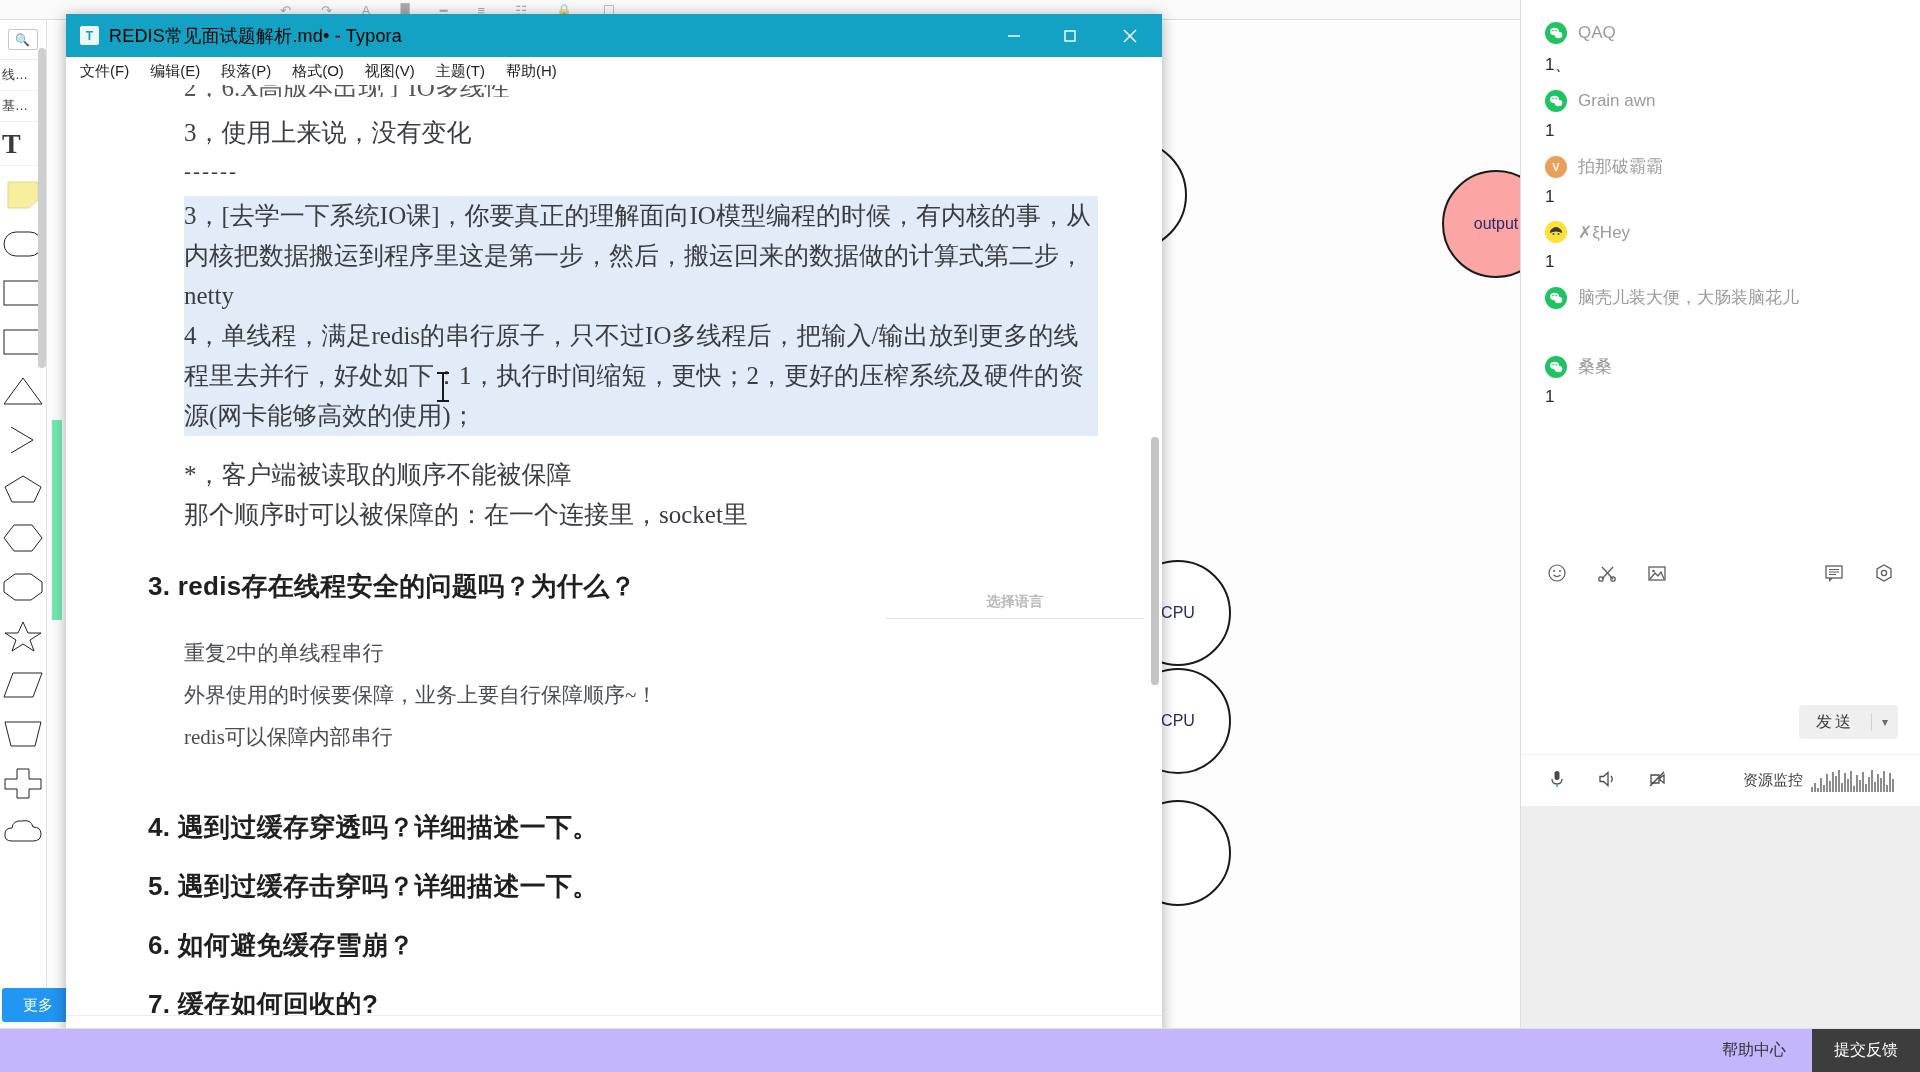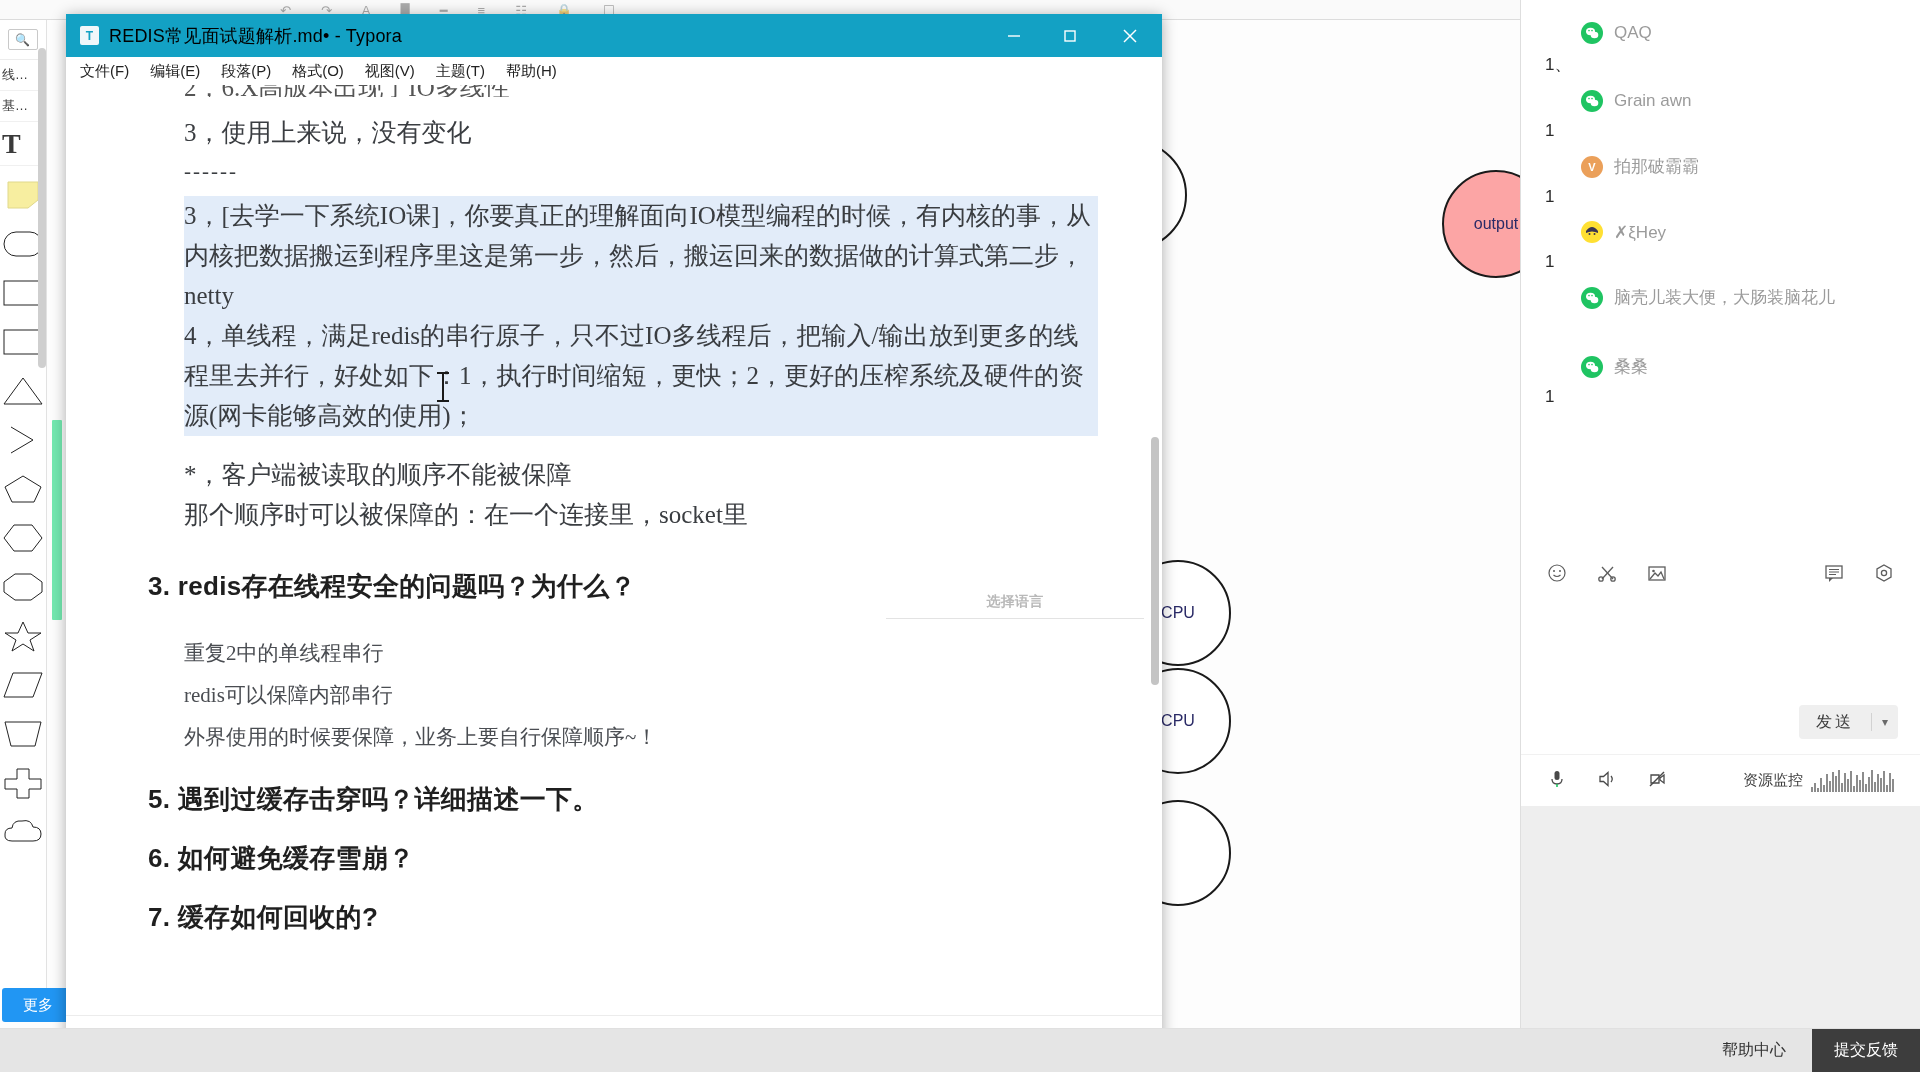--- a/index.html
+++ b/index.html
@@ -161,21 +161,21 @@
   .ty-status .sbtn { margin-right: 20px; color: #5b6065; font-size: 15px; display:flex; }
 
   
   .chat {
     position: absolute; right: 0; top: 0; width: 400px; height: 806px;
     background: #ffffff; border-left: 1px solid #dedede;
     display: flex; flex-direction: column;
   }
   .chat-list { flex: 1; padding: 22px 24px 0 24px; overflow: hidden; }
   .msg { margin-bottom: 14px; }
-  .msg-head { display: flex; align-items: center; gap: 11px; margin-left: 36px; }
+  .msg-head { display: flex; align-items: center; gap: 11px; }
   .avatar {
     width: 22px; height: 22px; border-radius: 50%; flex: 0 0 22px;
     display: flex; align-items: center; justify-content: center;
     font-size: 11px; color: #fff; font-weight: bold;
   }
   .avatar.wechat { background: #1fc462; }
   .avatar.orange { background: #eba05a; }
   .avatar.yellow { background: #ffe033; }
   .avatar svg { display:block; }
   .msg-name { font-size: 17px; color: #9b9b9b; }
@@ -211,21 +211,21 @@
   .bars i { display: block; width: 2px; background: #8c8c8c; }
 
   .chat-blank {
     position: absolute; right: 0; top: 806px; width: 400px; height: 222px;
     background: #eeeeee; border-left: 1px solid #dedede;
   }
 
   
   .bottombar {
     position: absolute; left: 0; bottom: 0; width: 1920px; height: 44px;
-    background: #e5e5e5; border-top: 1px solid #e0e0e0;
+    background: #c4b5fd; border-top: 1px solid #e0e0e0;
     display: flex; align-items: center; justify-content: flex-end;
   }
   .bb-help {
     font-size: 16px; color: #333; padding: 0 26px; height: 44px;
     display: flex; align-items: center;
   }
   .bb-feedback {
     background: #3d3d3d; color: #ffffff; font-size: 16px;
     height: 44px; padding: 0 22px; display: flex; align-items: center;
   }
@@ -413,24 +413,25 @@
 
         <div class="p-body">那个顺序时可以被保障的：在一个连接里，socket里</div>
 
         <div class="h2">
           <span>3. redis存在线程安全的问题吗？为什么？</span>
           <span class="langpick">选择语言</span>
         </div>
 
         <div class="quote">
           <div>重复2中的单线程串行</div>
+          <div>外界使用的时候要保障，业务上要自行保障顺序~！</div>
           <div>redis可以保障内部串行</div>
-          <div>外界使用的时候要保障，业务上要自行保障顺序~！</div>
-        </div>
-
+        </div>
+
+        <div class="h2" style="margin-top:52px;">4. 遇到过缓存穿透吗？详细描述一下。</div>
         <div class="h2" style="margin-top:24px;">5. 遇到过缓存击穿吗？详细描述一下。</div>
         <div class="h2" style="margin-top:24px;">6. 如何避免缓存雪崩？</div>
         <div class="h2" style="margin-top:24px;">7. 缓存如何回收的?</div>
 
       </div>
 
       <div class="caret"></div>
       <div class="ty-scroll"></div>
     </div>
 

